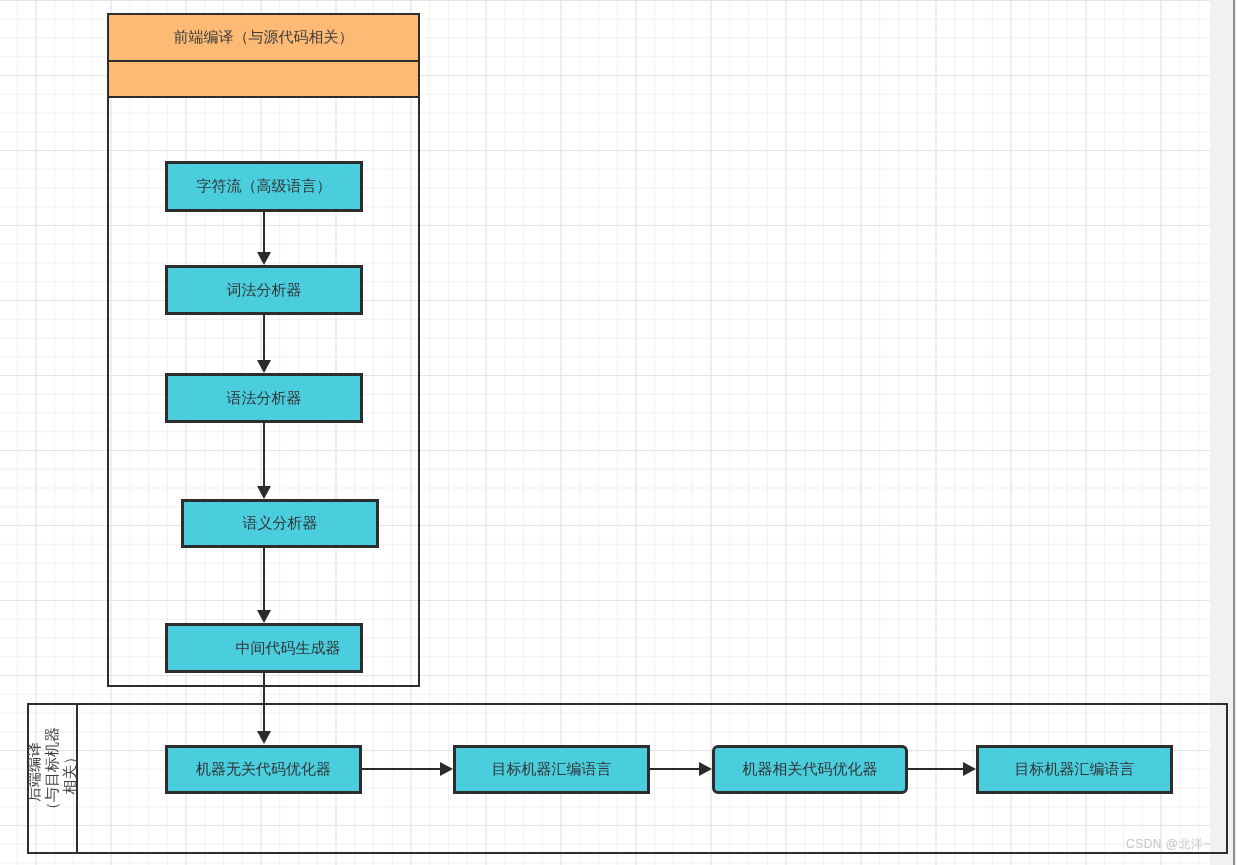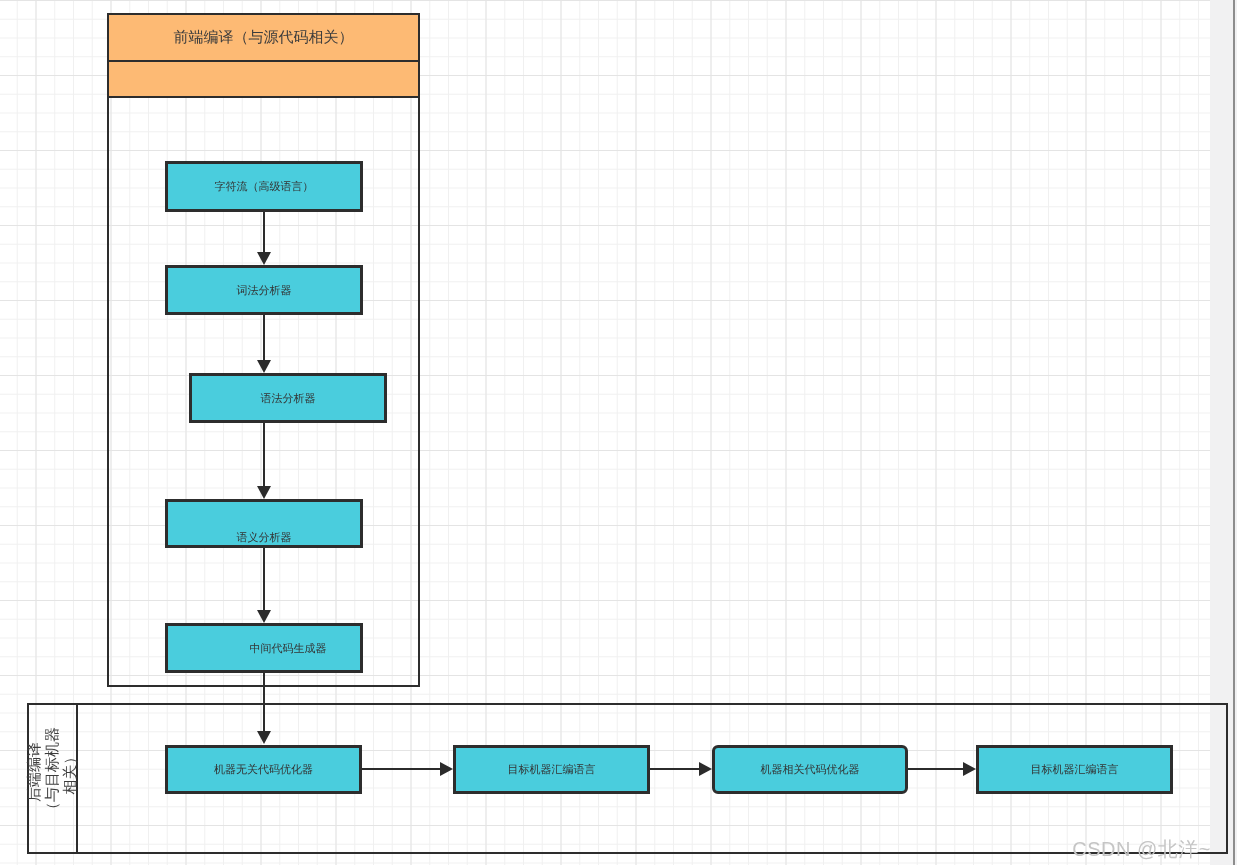--- a/index.html
+++ b/index.html
@@ -38,21 +38,21 @@
     font-size: 15px;
     z-index: 2;
   }
   .white-fill { background: #fdba74; }
   .node {
     box-sizing: border-box;
     border: 3px solid #2d2d2d;
     background: #4acddd;
     display: flex; align-items: center; justify-content: center;
     text-align: center;
-    font-size: 11px;
+    font-size: 15px;
     color: #333333;
     z-index: 3;
   }
   .arrow-v {
     position: absolute; width: 14px;
     display: flex; flex-direction: column; align-items: center;
     z-index: 2;
   }
   .arrow-v .shaft { width: 2.5px; flex: 1; background: #2b2b2b; }
   .arrow-v .head {
@@ -84,21 +84,21 @@
     text-align: center;
     font-size: 15px;
     line-height: 18px;
     white-space: pre-line;
     color: #3c3c3c;
     z-index: 2;
   }
   .watermark {
     position: absolute;
     right: 26px; top: 836px;
-    font-size: 20px;
+    font-size: 12px;
     color: #c5c5c5;
     letter-spacing: 0.5px;
     z-index: 4;
   }
 </style>
 </head>
 <body>
 
 <div class="abs edge-band">
   <div class="edge-line"></div>
@@ -109,24 +109,24 @@
 </div>
 <div class="abs rect white-fill" style="left:107px; top:60px; width:313px; height:38px;"></div>
 <div class="abs rect" style="left:107px; top:96px; width:313px; height:591px;"></div>
 
 <div class="abs node" style="left:165px; top:161px; width:198px; height:51px;">
   <span>字符流（高级语言）</span>
 </div>
 <div class="abs node" style="left:165px; top:265px; width:198px; height:50px;">
   <span>词法分析器</span>
 </div>
-<div class="abs node" style="left:165px; top:373px; width:198px; height:50px;margin-left:24px;">
+<div class="abs node" style="left:165px; top:373px; width:198px; height:50px;">
   <span>语法分析器</span>
 </div>
-<div class="abs node" style="left:165px; top:499px; width:198px; height:49px;align-items:flex-end;">
+<div class="abs node" style="left:181px; top:499px; width:198px; height:49px;">
   <span>语义分析器</span>
 </div>
 <div class="abs node" style="left:165px; top:623px; width:198px; height:50px;padding-left:48px;">
   <span>中间代码生成器</span>
 </div>
 
 <div class="arrow-v" style="left:257px; top:212px; height:53px;">
   <div class="shaft"></div>
   <div class="head"></div>
 </div>

